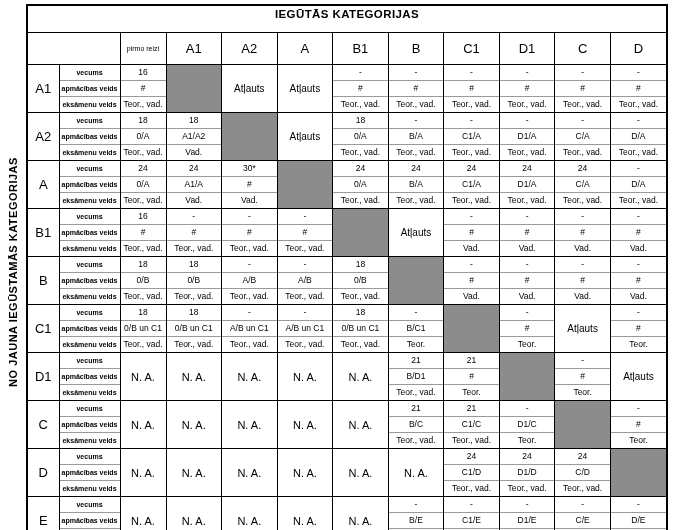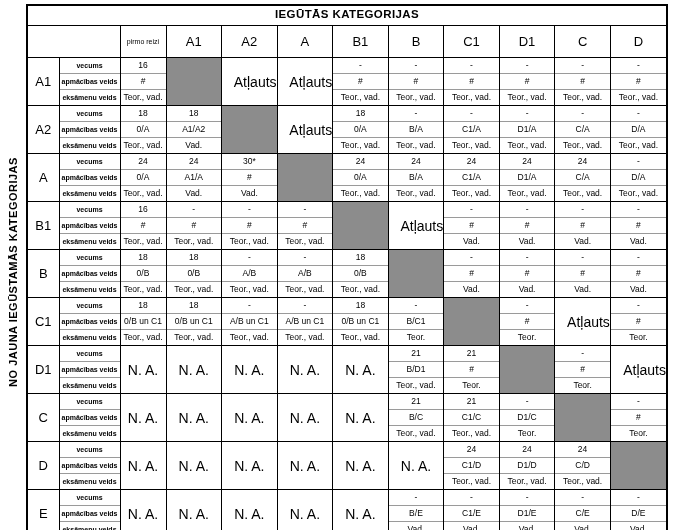--- a/index.html
+++ b/index.html
@@ -16,21 +16,21 @@
     white-space: nowrap;
     font-weight: bold; font-size: 11px; letter-spacing: 0.5px;
   }
 
   .table-wrap {
     position: absolute; left: 26px; top: 4px; width: 642px;
     border: 2px solid #000; background: #fff; box-sizing: border-box;
   }
   .table-title {
     text-align: center; font-weight: bold; font-size: 11.5px;
-    padding: 2px 0 5px 0; border-bottom: 1px solid #000;
+    padding: 2px 0 12px 0; border-bottom: 1px solid #000;
     letter-spacing: 0.4px;
   }
 
   table.cat-table {
     border-collapse: collapse; width: 100%; table-layout: fixed;
   }
   .cat-table th, .cat-table td {
     border-left: 1px solid #000;
     padding: 0; text-align: center; vertical-align: middle;
     overflow: hidden; white-space: nowrap;
@@ -42,22 +42,22 @@
   .cat-table thead th.small-header { font-size: 7px; }
   .cat-table thead th.corner { border-left: none; }
 
   
   .cat-table tbody td, .cat-table tbody th { border-top: 1px solid #9a9a9a; }
   .cat-table tbody tr.g0 td, .cat-table tbody tr.g0 th { border-top: 1px solid #000; }
 
   .cat-table th.cat { font-size: 13px; font-weight: normal; border-left: none; }
   .cat-table td.sub { font-size: 7px; font-weight: bold; height: 15px; line-height: 15px; }
   .cat-table td.val { font-size: 8.5px; height: 15px; line-height: 15px; }
-  .cat-table td.allowed { font-size: 14px; text-align: right; }
-  .cat-table td.na { font-size: 14px; }
+  .cat-table td.allowed { font-size: 10px; }
+  .cat-table td.na { font-size: 11px; }
   .cat-table td.blocked { }
 
   col.c-cat { width: 31px; }
   col.c-sub { width: 61px; }
   col.c-first { width: 46px; }
 </style>
 </head>
 <body>
 
 <div class="page">

